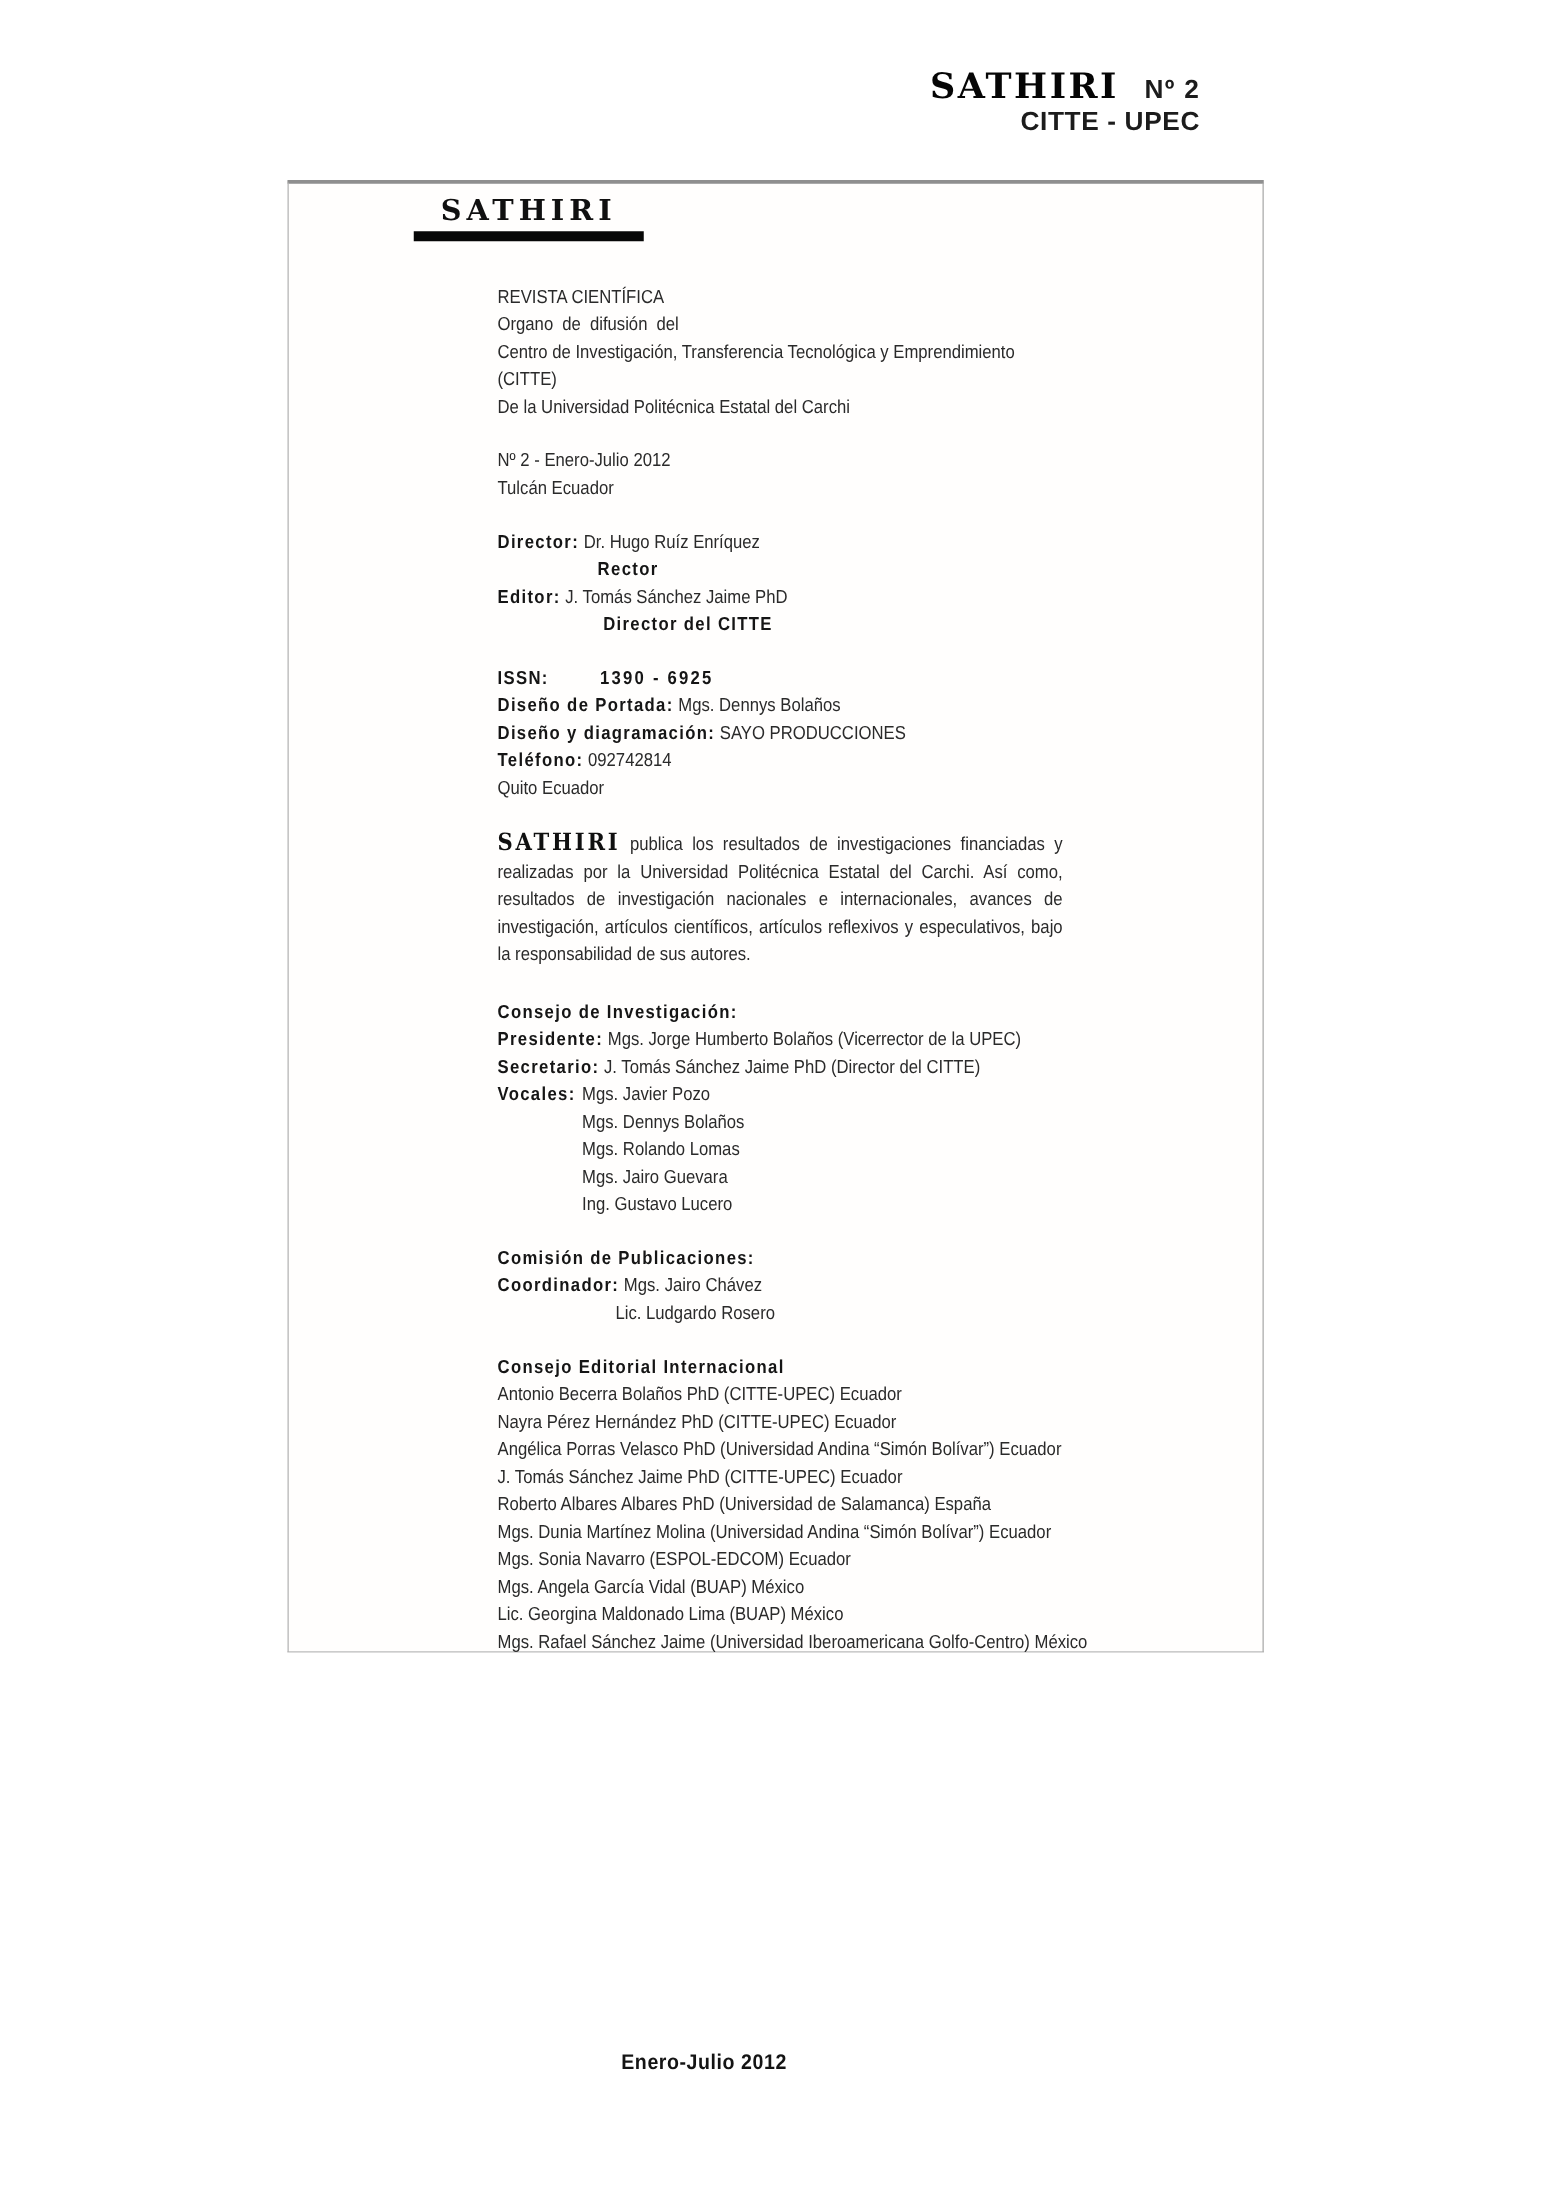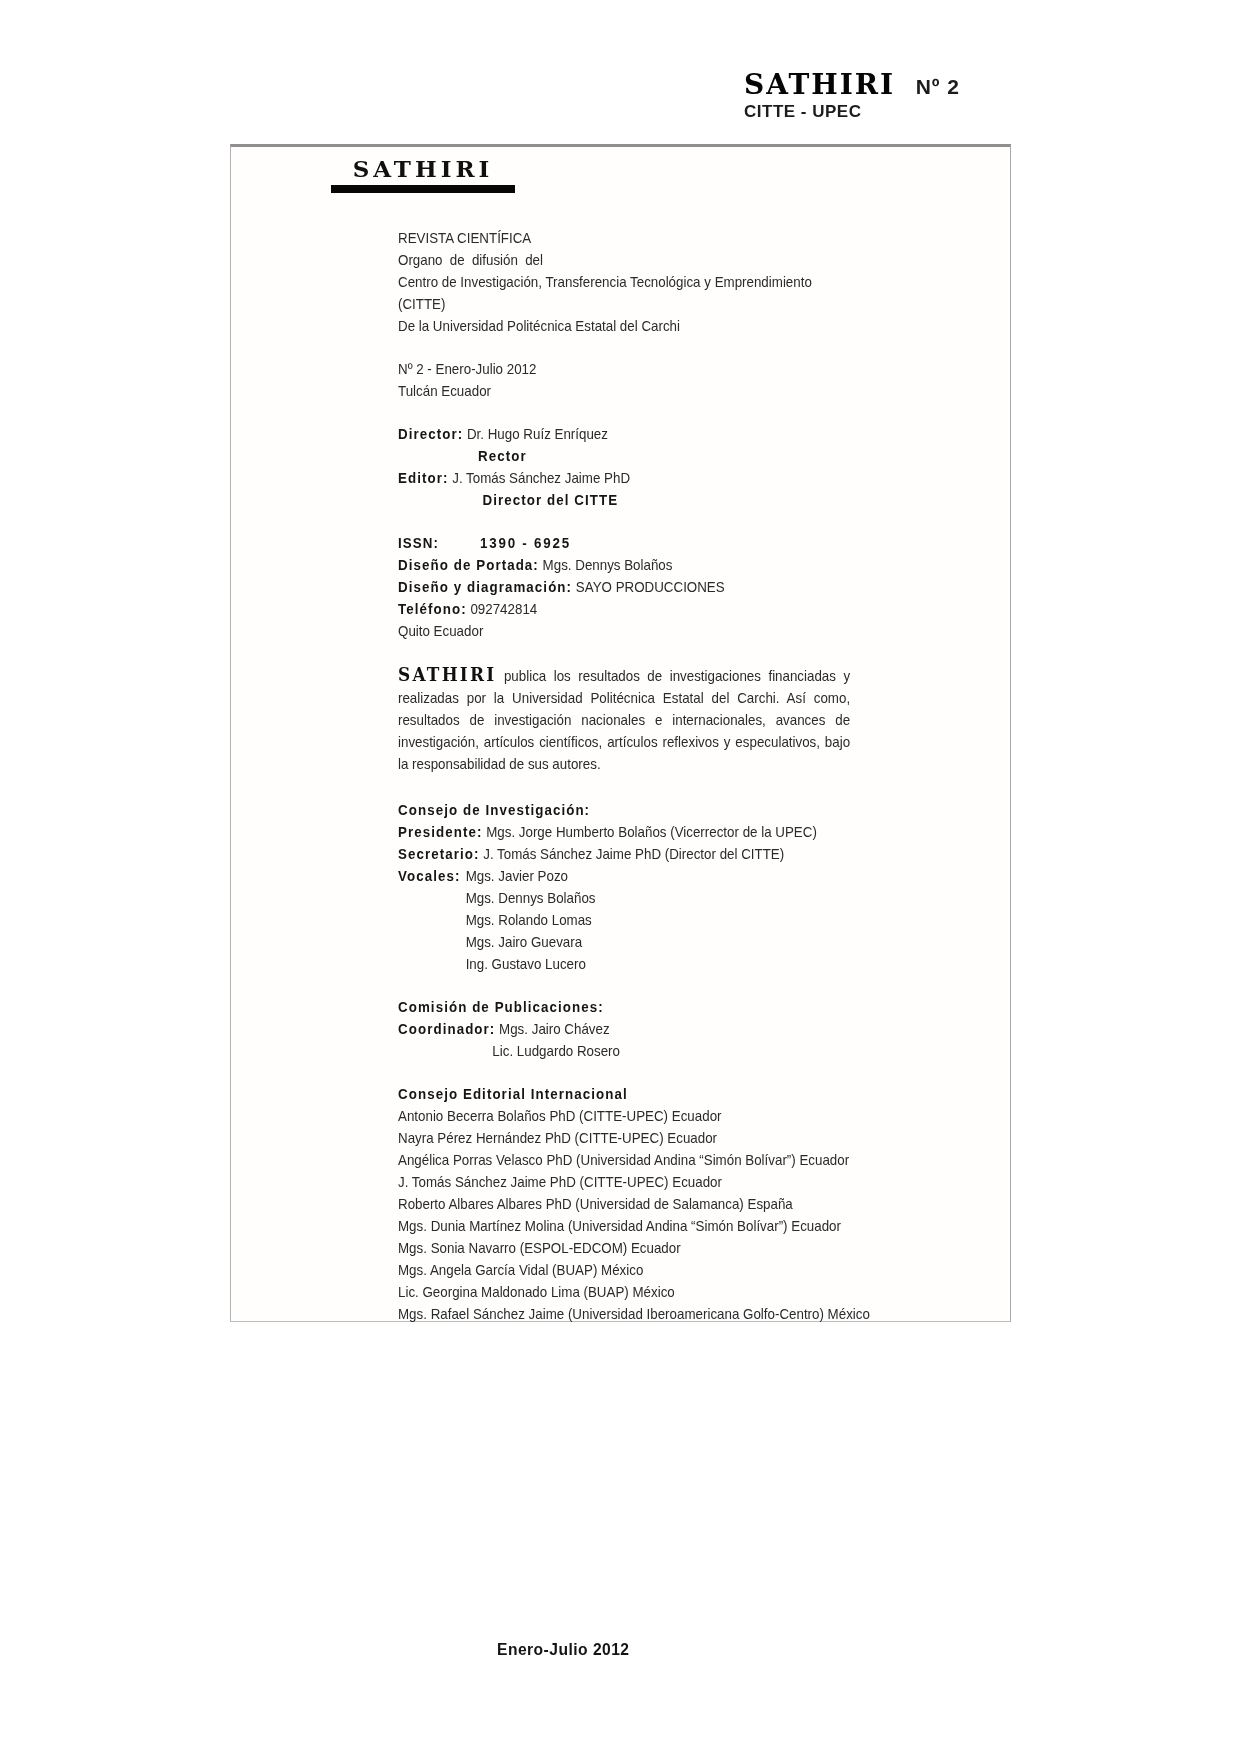--- a/index.html
+++ b/index.html
@@ -1,28 +1,28 @@
 <!DOCTYPE html>
 <html><head>
 <meta charset="utf-8">
 <style>
   html,body{margin:0;padding:0;}
   body{
     width:1240px;height:1754px;position:relative;background:#ffffff;
     font-family:"Liberation Sans", sans-serif;color:#1c1c1c;overflow:hidden;
   }
   
-  .pageheader{position:absolute;top:68px;right:280px;text-align:left;}
+  .pageheader{position:absolute;top:52px;right:280px;text-align:right;}
   .brandline{white-space:nowrap;}
   .hdr-brand{
     font-family:"DejaVu Serif", serif;font-weight:bold;font-size:28px;
     letter-spacing:2px;color:#050505;
   }
   .hdr-issue{font-weight:bold;font-size:21px;margin-left:16px;letter-spacing:1px;}
-  .hdr-org{font-weight:bold;font-size:17px;letter-spacing:0.5px;margin-top:1px;}
+  .hdr-org{font-weight:bold;font-size:21px;letter-spacing:0.5px;margin-top:1px;}
 
   
   .docbox{
     position:absolute;left:230px;top:144px;width:779px;height:1174px;background:#fffefd;
     border-top:3px solid #8f8f8f;border-left:1px solid #b3b3b3;
     border-right:1px solid #a9a9a9;border-bottom:1px solid #bcbcbc;
   }
   .logoblock{position:absolute;left:100px;top:8px;width:184px;text-align:center;}
   .logo-text{
     font-family:"DejaVu Serif", serif;font-weight:bold;font-size:23px;

